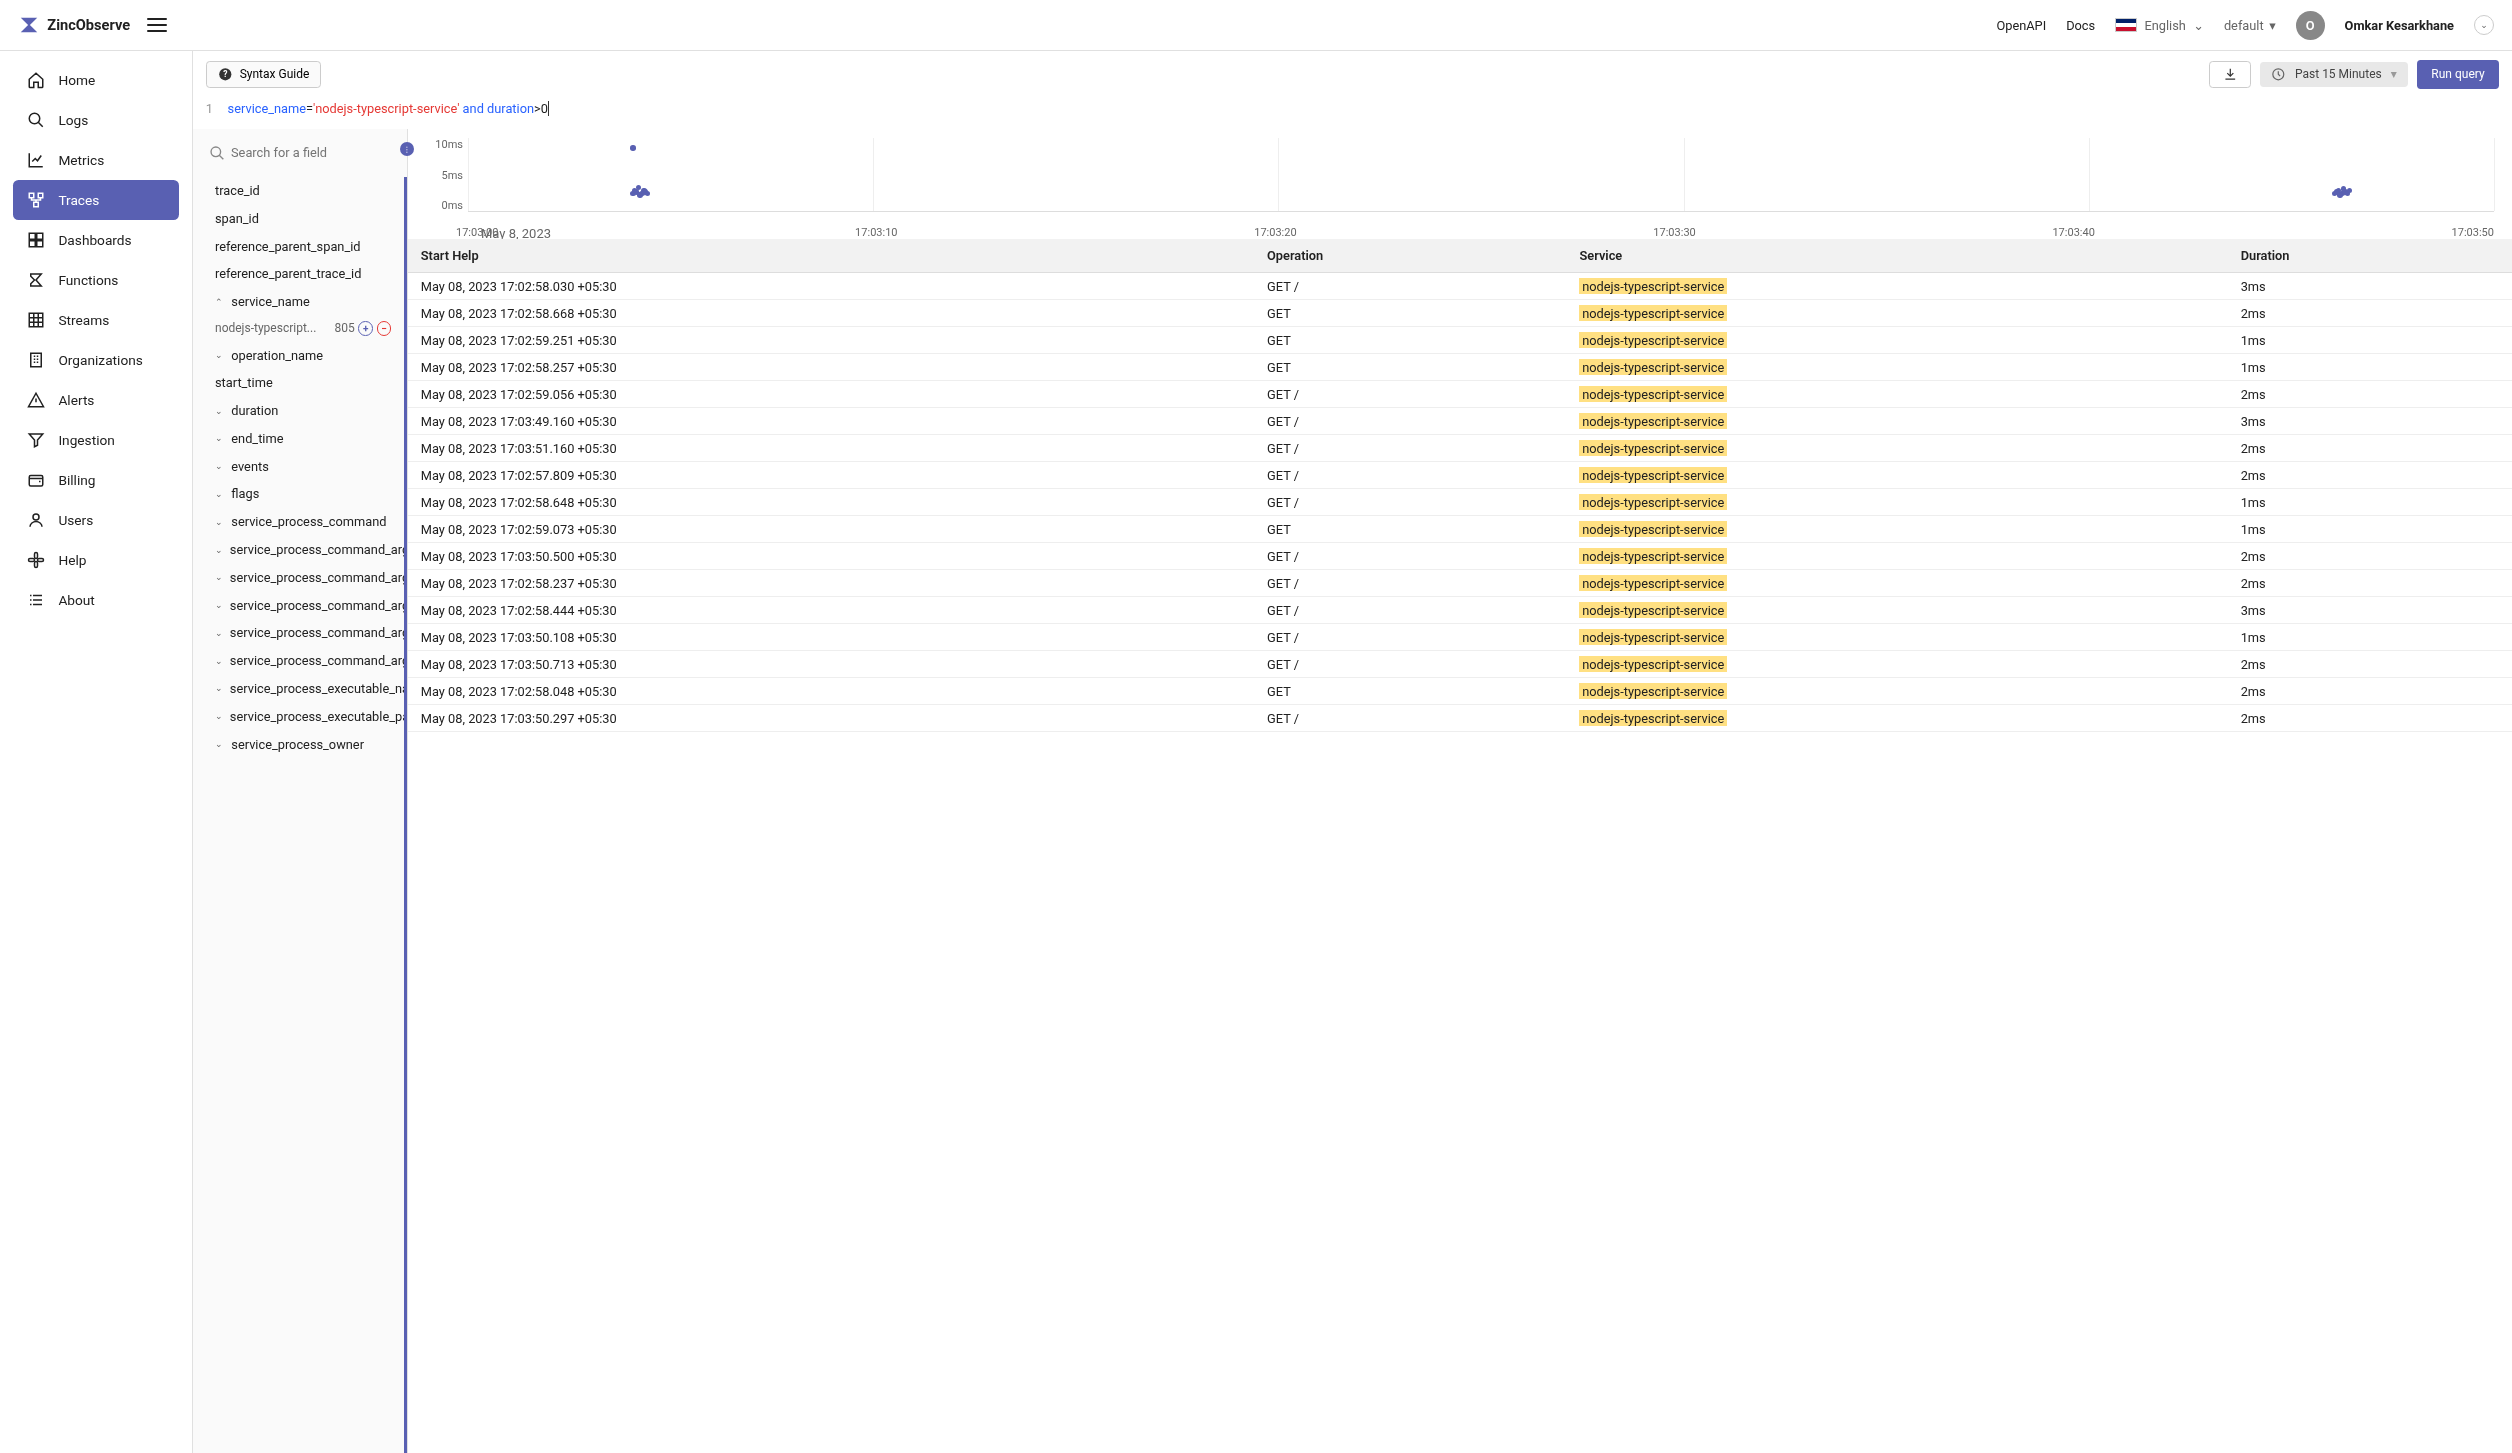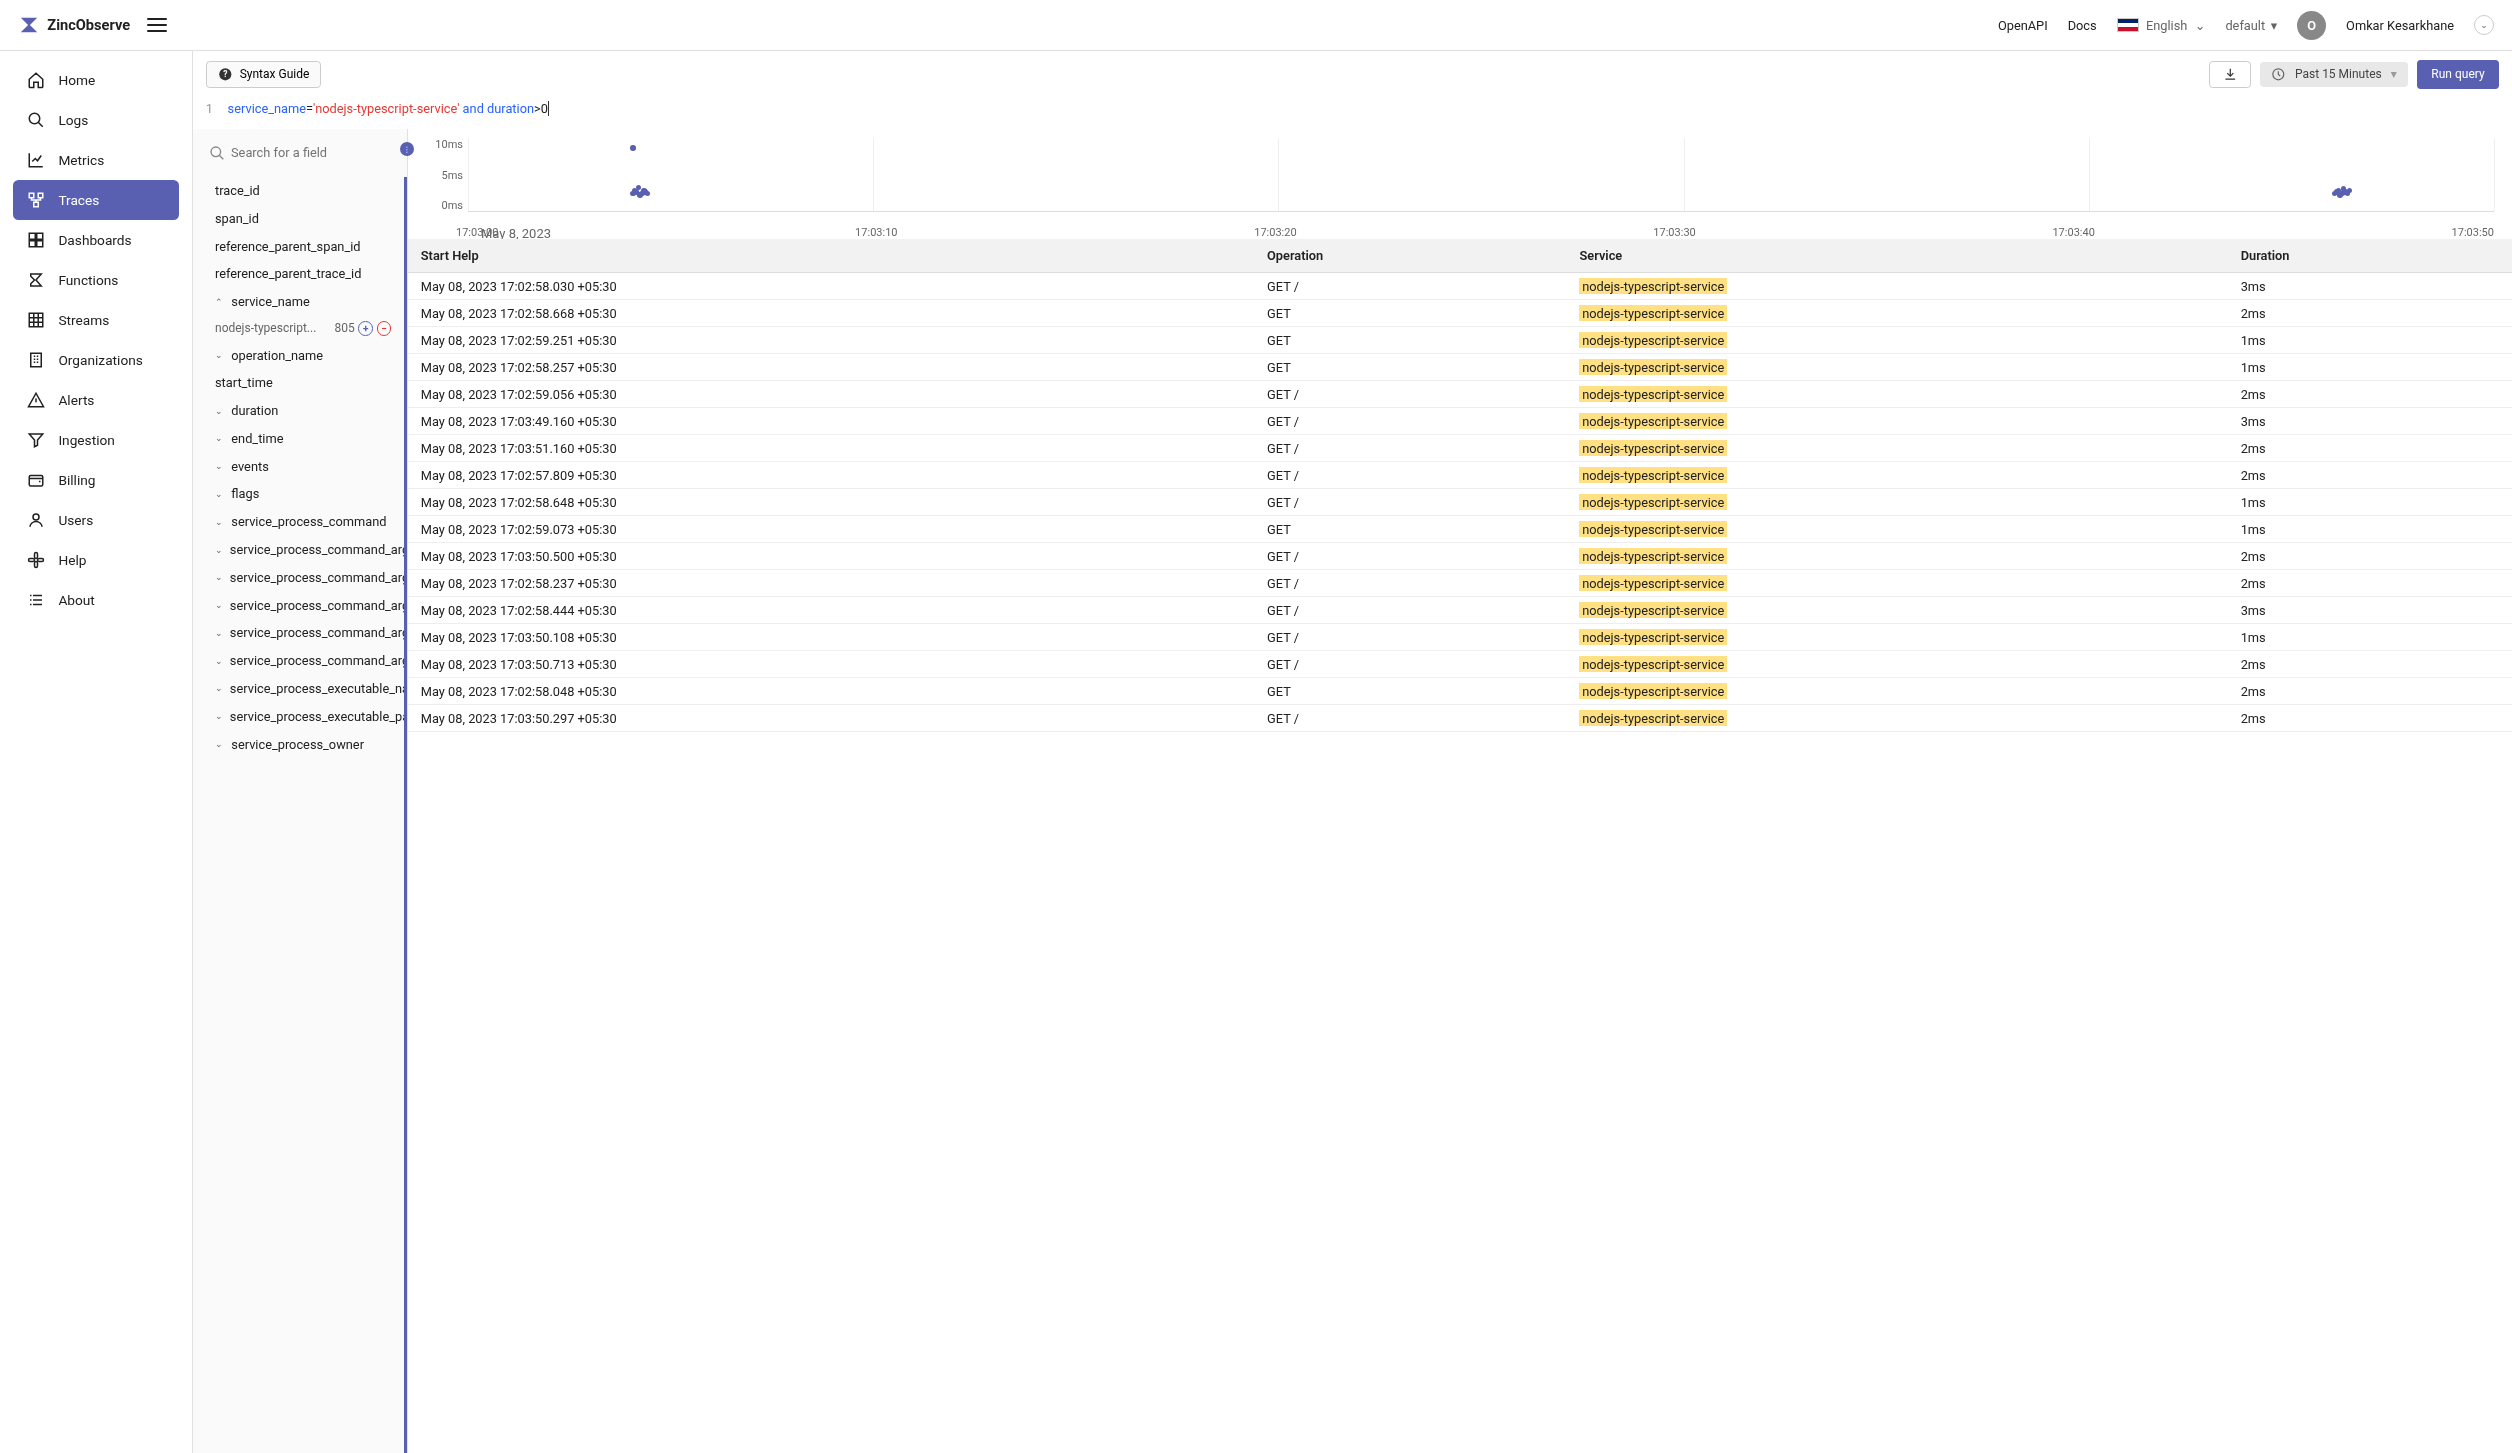--- a/index.html
+++ b/index.html
@@ -10,21 +10,21 @@
 .logo { display: flex; align-items: center; gap: 7.3px; font-weight: 700; font-size: 14.6px; }
 .logo-mark { width: 22px; height: 22px; }
 .hamburger { display: flex; flex-direction: column; gap: 3.7px; cursor: pointer; }
 .hamburger span { width: 20px; height: 2.3px; background: #212121; border-radius: 1.8px; }
 .header-right { display: flex; align-items: center; gap: 20px; text-align: center; }
 .header-link { color: #212121; cursor: pointer; }
 .lang { display: flex; align-items: center; gap: 7.3px; cursor: pointer; color: #666; }
 .flag { width: 22px; height: 14.6px; background: linear-gradient(#012169 33%, #fff 33% 66%, #c8102e 66%); border: 0.9px solid #ccc; }
 .org-select { display: flex; align-items: center; gap: 5.5px; cursor: pointer; color: #666; }
 .avatar { width: 29px; height: 29px; border-radius: 50%; background: #888; color: #fff; display: flex; align-items: center; justify-content: center; font-weight: 600; }
-.user-name { font-weight: 400; }
+.user-name { font-weight: 700; }
 .caret-circle { width: 20px; height: 20px; border: 0.9px solid #ccc; border-radius: 50%; display: flex; align-items: center; justify-content: center; font-size: 9px; color: #666; }
 
 .layout { display: flex; height: calc(100vh - 51px); }
 
 .sidebar { width: 192px; padding: 9px 12.8px; overflow-y: auto; }
 .nav-item { display: flex; align-items: center; gap: 12.8px; padding: 10px 12.8px; border-radius: 5.5px; cursor: pointer; font-size: 13.7px; }
 .nav-item.active { background: #5960b2; color: #fff; }
 .nav-icon { width: 20px; height: 20px; display: flex; align-items: center; justify-content: center; }
 
 .main { flex: 1; display: flex; flex-direction: column; border-left: 0.9px solid #e0e0e0; overflow: hidden; }

